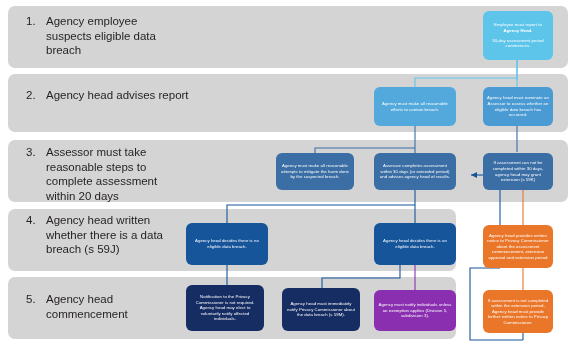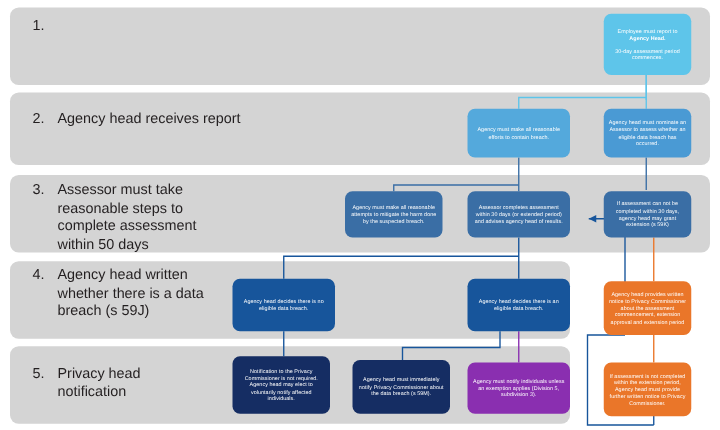--- a/index.html
+++ b/index.html
@@ -111,36 +111,37 @@
 
       <path d="M227,265 L227,285" stroke="#17559b"></path>
 
       <path d="M415,265 L415,290" stroke="#8a2fb0"></path>
       <path d="M400,265 L400,278 L322,278 L322,288" stroke="#17559b"></path>
     </g>
   </svg>
 
   <div class="band-label" style="left:26px;top:14px;width:150px;height:48px;align-items:flex-start;">
     <div class="band-num">1.</div>
+    <div class="band-text">Agency employee suspects eligible data breach</div>
   </div>
   <div class="band-label" style="left:26px;top:88px;width:170px;height:34px;align-items:flex-start;">
     <div class="band-num">2.</div>
-    <div class="band-text">Agency head receives report</div>
+    <div class="band-text">Agency head advises report</div>
   </div>
   <div class="band-label" style="left:26px;top:145px;width:160px;height:56px;align-items:flex-start;">
     <div class="band-num">3.</div>
-    <div class="band-text">Assessor must take reasonable steps to complete assessment within 50 days</div>
+    <div class="band-text">Assessor must take reasonable steps to complete assessment within 20 days</div>
   </div>
   <div class="band-label" style="left:26px;top:213px;width:140px;height:58px;align-items:flex-start;">
     <div class="band-num">4.</div>
     <div class="band-text">Agency head written whether there is a data breach (s 59J)</div>
   </div>
   <div class="band-label" style="left:26px;top:292px;width:140px;height:34px;align-items:flex-start;">
     <div class="band-num">5.</div>
-    <div class="band-text">Privacy head notification</div>
+    <div class="band-text">Agency head commencement</div>
   </div>
 
   <div class="node c-lightblue" style="left:483px;top:11px;width:70px;height:49px;">
     <div>
       <span>Employee must report to</span>
       <span style="font-weight:bold;">Agency Head.</span>
       <span style="height:4px;"></span>
       <span>30-day assessment period commences.</span>
     </div>
   </div>

